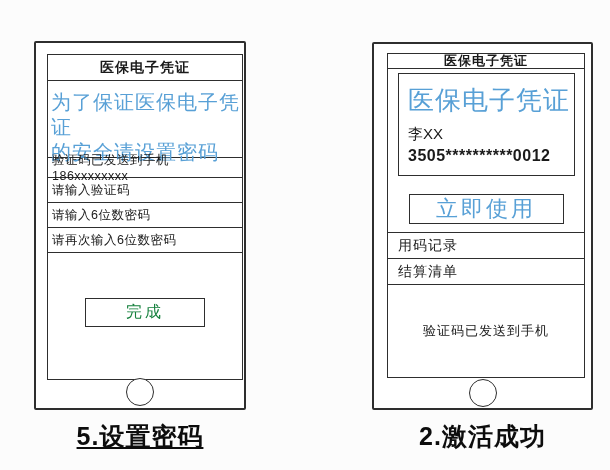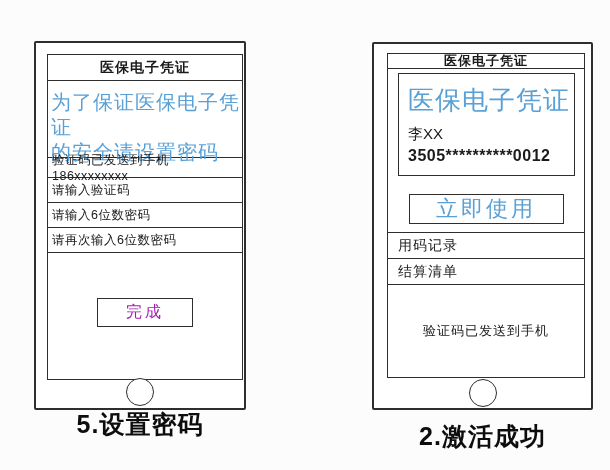--- a/index.html
+++ b/index.html
@@ -38,21 +38,21 @@
   }
   .row-sms { height:20px; }
   .row-input { height:25px; }
   .btn-wrap { text-align:center; }
   .done-wrap { margin-top:45px; }
   .outline-btn {
     display:inline-flex; align-items:center; justify-content:center;
     background:#fff; border:1.5px solid var(--line); cursor:pointer;
     font-family:inherit;
   }
-  .done-btn { width:96px; height:29px; font-size:16px; letter-spacing:3px; color:#a21caf; }
+  .done-btn { width:120px; height:29px; font-size:16px; letter-spacing:3px; color:#15803d; }
   .use-wrap { margin-top:18px; }
   .use-btn { width:155px; height:30px; font-size:22px; letter-spacing:3px; color:var(--accent); }
   .card {
     flex:0 0 auto; margin:4px 9px 0 10px; border:1.5px solid var(--line);
     padding:11px 9px 10px 9px;
   }
   .card-headline {
     color:var(--accent); font-size:26px; line-height:30px;
     text-align:center; letter-spacing:1px; white-space:nowrap;
   }
@@ -93,21 +93,21 @@
       <div class="field-row row-sms">验证码已发送到手机 186xxxxxxxx</div>
       <div class="field-row row-input">请输入验证码</div>
       <div class="field-row row-input">请输入6位数密码</div>
       <div class="field-row row-input">请再次输入6位数密码</div>
       <div class="btn-wrap done-wrap">
         <button class="outline-btn done-btn">完成</button>
       </div>
     </div>
     <div class="home" style="bottom:2px;"></div>
   </div>
-  <div class="caption" style="left:34px; top:408px; width:212px;">5.设置密码</div>
+  <div class="caption" style="left:34px; top:420px; width:212px;text-decoration:underline;">5.设置密码</div>
 
   <div class="phone" style="left:372px; top:42px; width:221px; height:368px;">
     <div class="screen" style="left:13px; top:9px; width:198px; height:325px;">
       <div class="titlebar right-t">医保电子凭证</div>
       <div class="card">
         <div class="card-headline">医保电子凭证</div>
         <div class="card-name">李XX</div>
         <div class="card-number">3505**********0012</div>
       </div>
       <div class="btn-wrap use-wrap">

